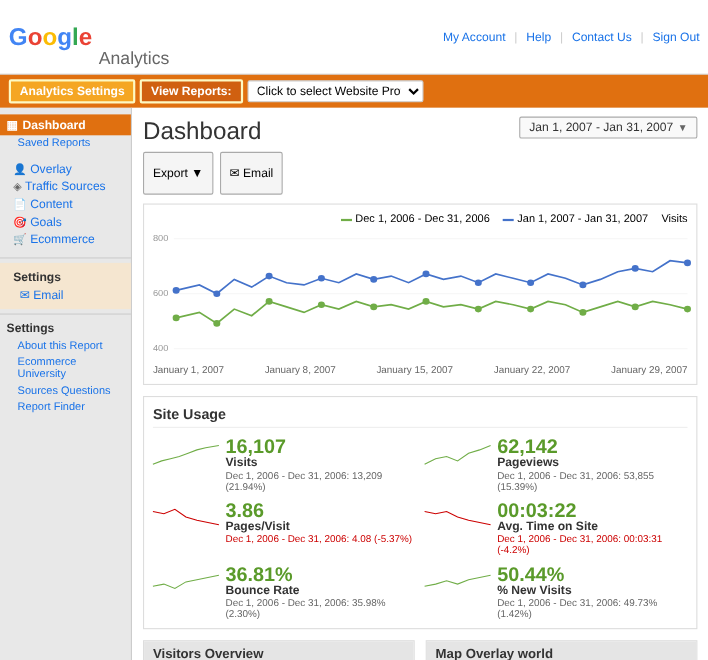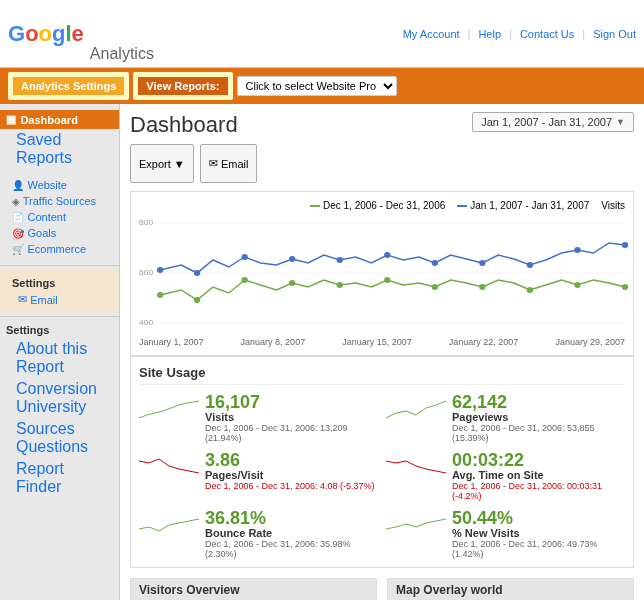--- a/index.html
+++ b/index.html
@@ -15,53 +15,53 @@
     .logo-g { color: #4285F4; }
     .logo-l { color: #34A853; }
     .logo-e { color: #EA4335; }
     .logo-analytics { font-size: 16px; color: #666; margin-left: 4px; margin-top: 41px; }
     #header-links { font-size: 11px; color: #1a73e8; display: flex; gap: 8px; }
     #header-links span { color: #ccc; }
     #header-links a { color: #1a73e8; text-decoration: none; cursor: pointer; }
 
     
     #navbar { background: #e07010; padding: 4px 8px; display: flex; align-items: center; gap: 4px; }
-    .nav-btn { background: #f5a623; border: 5px solid #fef9c3; color: #fff; font-size: 11px; padding: 3px 8px; cursor: pointer; font-weight: bold; border-radius: 2px; }
+    .nav-btn { background: #f5a623; border: 2px solid #fef9c3; color: #fff; font-size: 11px; padding: 3px 8px; cursor: pointer; font-weight: bold; border-radius: 2px; }
     .nav-btn.active { background: #d06010; }
     .profile-select { font-size: 11px; padding: 2px 4px; border: 1px solid #ccc; border-radius: 2px; background: #fff; cursor: pointer; width: 160px; }
 
     
     #main { display: flex; }
 
     
     #sidebar { width: 120px; background: #e8e8e8; border-right: 1px solid #ccc; padding: 6px 0; min-height: 560px; flex-shrink: 0; }
     .sidebar-section { margin-bottom: 8px; }
     .sidebar-header { background: #e07010; color: #fff; font-size: 11px; font-weight: bold; padding: 3px 6px; display: flex; align-items: center; gap: 4px; }
     .sidebar-header-plain { color: #333; font-size: 11px; font-weight: bold; padding: 3px 6px 2px 6px; }
     .sidebar-item { padding: 2px 6px 2px 12px; font-size: 11px; color: #1a73e8; cursor: pointer; display: flex; align-items: center; gap: 3px; }
     .sidebar-divider { border-top: 1px solid #ccc; margin: 4px 0; }
-    .sidebar-sub { padding: 2px 6px 2px 16px; font-size: 16px; color: #1a73e8; cursor: pointer; }
+    .sidebar-sub { padding: 2px 6px 2px 16px; font-size: 10px; color: #1a73e8; cursor: pointer; }
     .sidebar-icon { font-size: 10px; color: #666; }
     .settings-section { background: #f5e6d0; margin: 4px 0; padding: 4px 6px; }
 
     
     #content { flex: 1; padding: 8px 10px; background: #fff; }
     
     
     #dash-header { display: flex; justify-content: space-between; align-items: flex-start; margin-bottom: 6px; }
     #dash-title { font-size: 22px; color: #333; font-weight: normal; }
     #date-range { border: 1px solid #aaa; padding: 3px 8px; font-size: 11px; background: #f9f9f9; border-radius: 2px; color: #333; display: flex; align-items: center; gap: 4px; cursor: pointer; }
     .date-arrow { font-size: 9px; color: #666; }
 
     
     #toolbar { display: flex; gap: 6px; margin-bottom: 8px; }
     .tool-btn { border: 1px solid #aaa; background: #f5f5f5; padding: 12px 8px; font-size: 11px; cursor: pointer; border-radius: 2px; display: flex; align-items: center; gap: 3px; }
 
     
-    #chart-area { border: 1px solid #ddd; padding: 8px; background: #fff; }
+    #chart-area { border: 1px solid #ddd; padding: 8px; margin-bottom: 10px; background: #fff; }
     #chart-legend { display: flex; gap: 12px; justify-content: flex-end; font-size: 10px; margin-bottom: 4px; }
     .legend-item { display: flex; align-items: center; gap: 3px; }
     .legend-dot { width: 10px; height: 2px; }
     
     #main-chart { position: relative; height: 120px; }
     #chart-labels { display: flex; justify-content: space-between; font-size: 9px; color: #666; margin-top: 2px; }
 
     
     #site-usage { border: 1px solid #ddd; padding: 8px; margin-bottom: 10px; }
     #site-usage h3 { font-size: 13px; color: #333; margin-bottom: 8px; border-bottom: 1px solid #eee; padding-bottom: 4px; }
@@ -127,21 +127,21 @@
       <div class="sidebar-header">
         <span>▦</span>
         <span>Dashboard</span>
       </div>
       <div class="sidebar-sub">Saved Reports</div>
     </div>
 
     <div class="sidebar-section">
       <div class="sidebar-item">
         <span class="sidebar-icon">👤</span>
-        <span>Website</span>
+        <span>Overlay</span>
       </div>
       <div class="sidebar-item">
         <span class="sidebar-icon">◈</span>
         <span>Traffic Sources</span>
       </div>
       <div class="sidebar-item">
         <span class="sidebar-icon">📄</span>
         <span>Content</span>
       </div>
       <div class="sidebar-item">
@@ -166,21 +166,21 @@
       </div>
     </div>
 
     <div class="sidebar-divider"></div>
 
     <div class="sidebar-section">
       <div class="sidebar-header-plain">
         <span>Settings</span>
       </div>
       <div class="sidebar-sub">About this Report</div>
-      <div class="sidebar-sub">Conversion University</div>
+      <div class="sidebar-sub">Ecommerce University</div>
       <div class="sidebar-sub">Sources Questions</div>
       <div class="sidebar-sub">Report Finder</div>
     </div>
   </div>
 
   <div id="content">
 
     <div id="dash-header">
       <h1 id="dash-title">Dashboard</h1>
       <div id="date-range">

